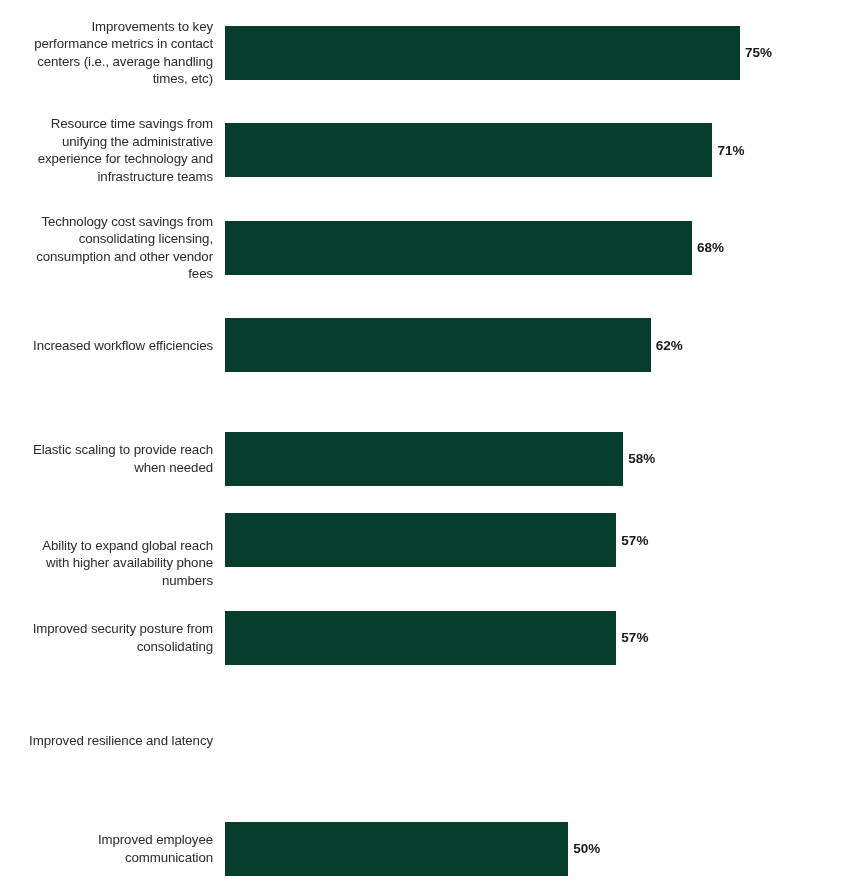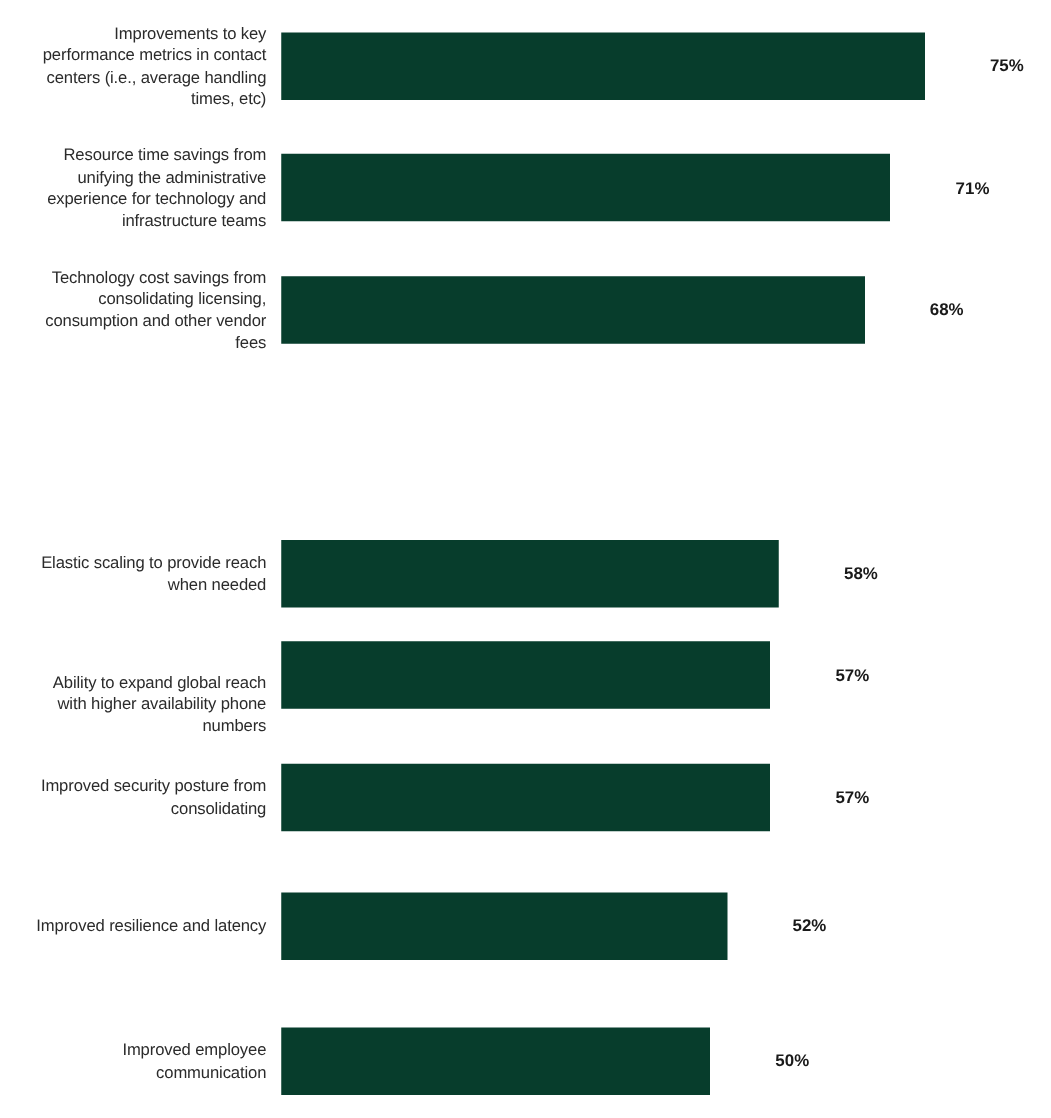--- a/index.html
+++ b/index.html
@@ -53,21 +53,20 @@
     white-space: pre-line;
     letter-spacing: -0.1px;
   }
 
   .bar-track {
     position: relative;
     flex: 1 1 auto;
     height: 100%;
     display: flex;
     align-items: center;
-    gap: 47px;
   }
 
   .bar-fill {
     height: 54px;
     background: #073d2c;
     display: block;
   }
 
   .value-label {
     margin-left: 5px;
@@ -106,20 +105,27 @@
       <div class="bar-row" style="top: 199px;">
         <div class="cat-label">Technology cost savings from
 consolidating licensing,
 consumption and other vendor
 fees</div>
         <div class="bar-track">
           <div class="bar-fill" style="width: 466.888px; background: rgb(7, 61, 44);"></div>
           <div class="value-label">68%</div>
         </div>
       </div>
+      <div class="bar-row" style="top: 296.5px;">
+        <div class="cat-label">Increased workflow efficiencies</div>
+        <div class="bar-track">
+          <div class="bar-fill" style="width: 425.692px; background: rgb(7, 61, 44);"></div>
+          <div class="value-label">62%</div>
+        </div>
+      </div>
       <div class="bar-row" style="top: 410px;">
         <div class="cat-label">Elastic scaling to provide reach
 when needed</div>
         <div class="bar-track">
           <div class="bar-fill" style="width: 398.228px; background: rgb(7, 61, 44);"></div>
           <div class="value-label">58%</div>
         </div>
       </div>
       <div class="bar-row" style="top: 491.5px; align-items: flex-end;">
         <div class="cat-label">Ability to expand global reach
@@ -133,24 +139,20 @@
       <div class="bar-row" style="top: 589px;">
         <div class="cat-label">Improved security posture from
 consolidating</div>
         <div class="bar-track">
           <div class="bar-fill" style="width: 391.362px; background: rgb(7, 61, 44);"></div>
           <div class="value-label">57%</div>
         </div>
       </div>
       <div class="bar-row" style="top: 692px;">
         <div class="cat-label">Improved resilience and latency</div>
-        <div class="bar-track">
-          <div class="bar-fill" style="width: 357.032px; background: rgb(7, 61, 44);"></div>
-          <div class="value-label">52%</div>
-        </div>
       </div>
       <div class="bar-row" style="top: 800px;">
         <div class="cat-label">Improved employee
 communication</div>
         <div class="bar-track">
           <div class="bar-fill" style="width: 343.3px; background: rgb(7, 61, 44);"></div>
           <div class="value-label">50%</div>
         </div>
       </div>
     </div>

